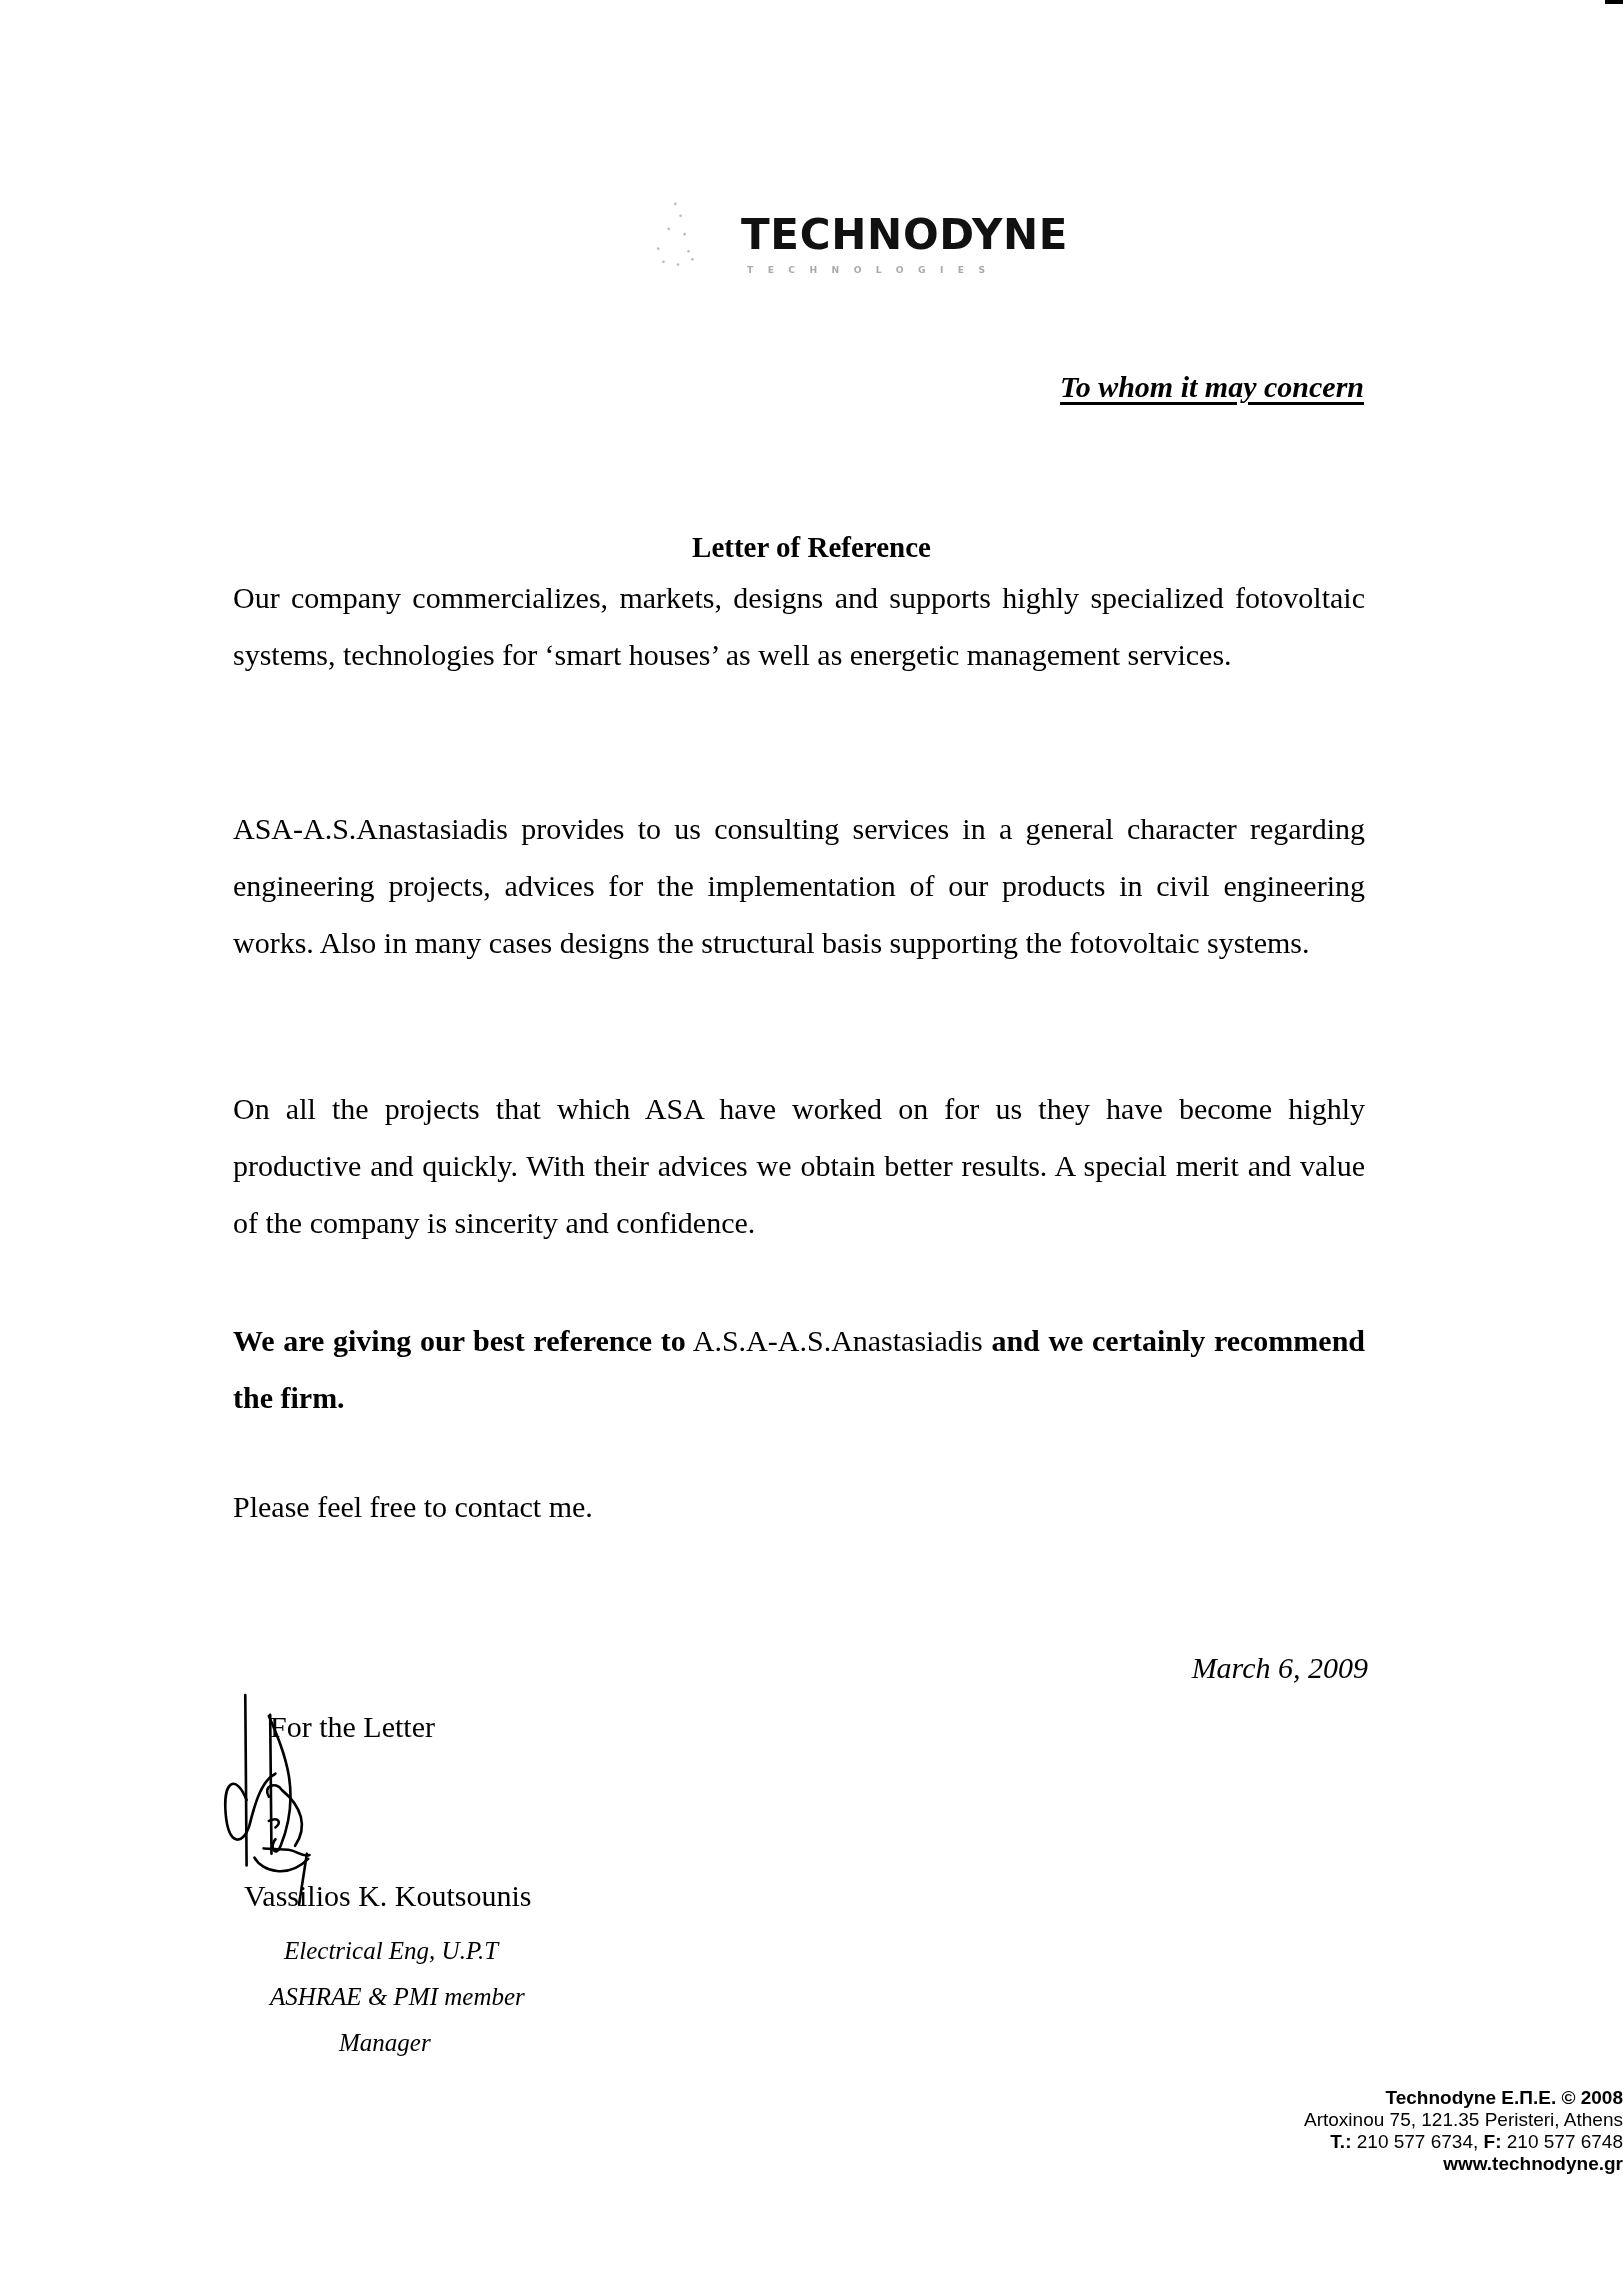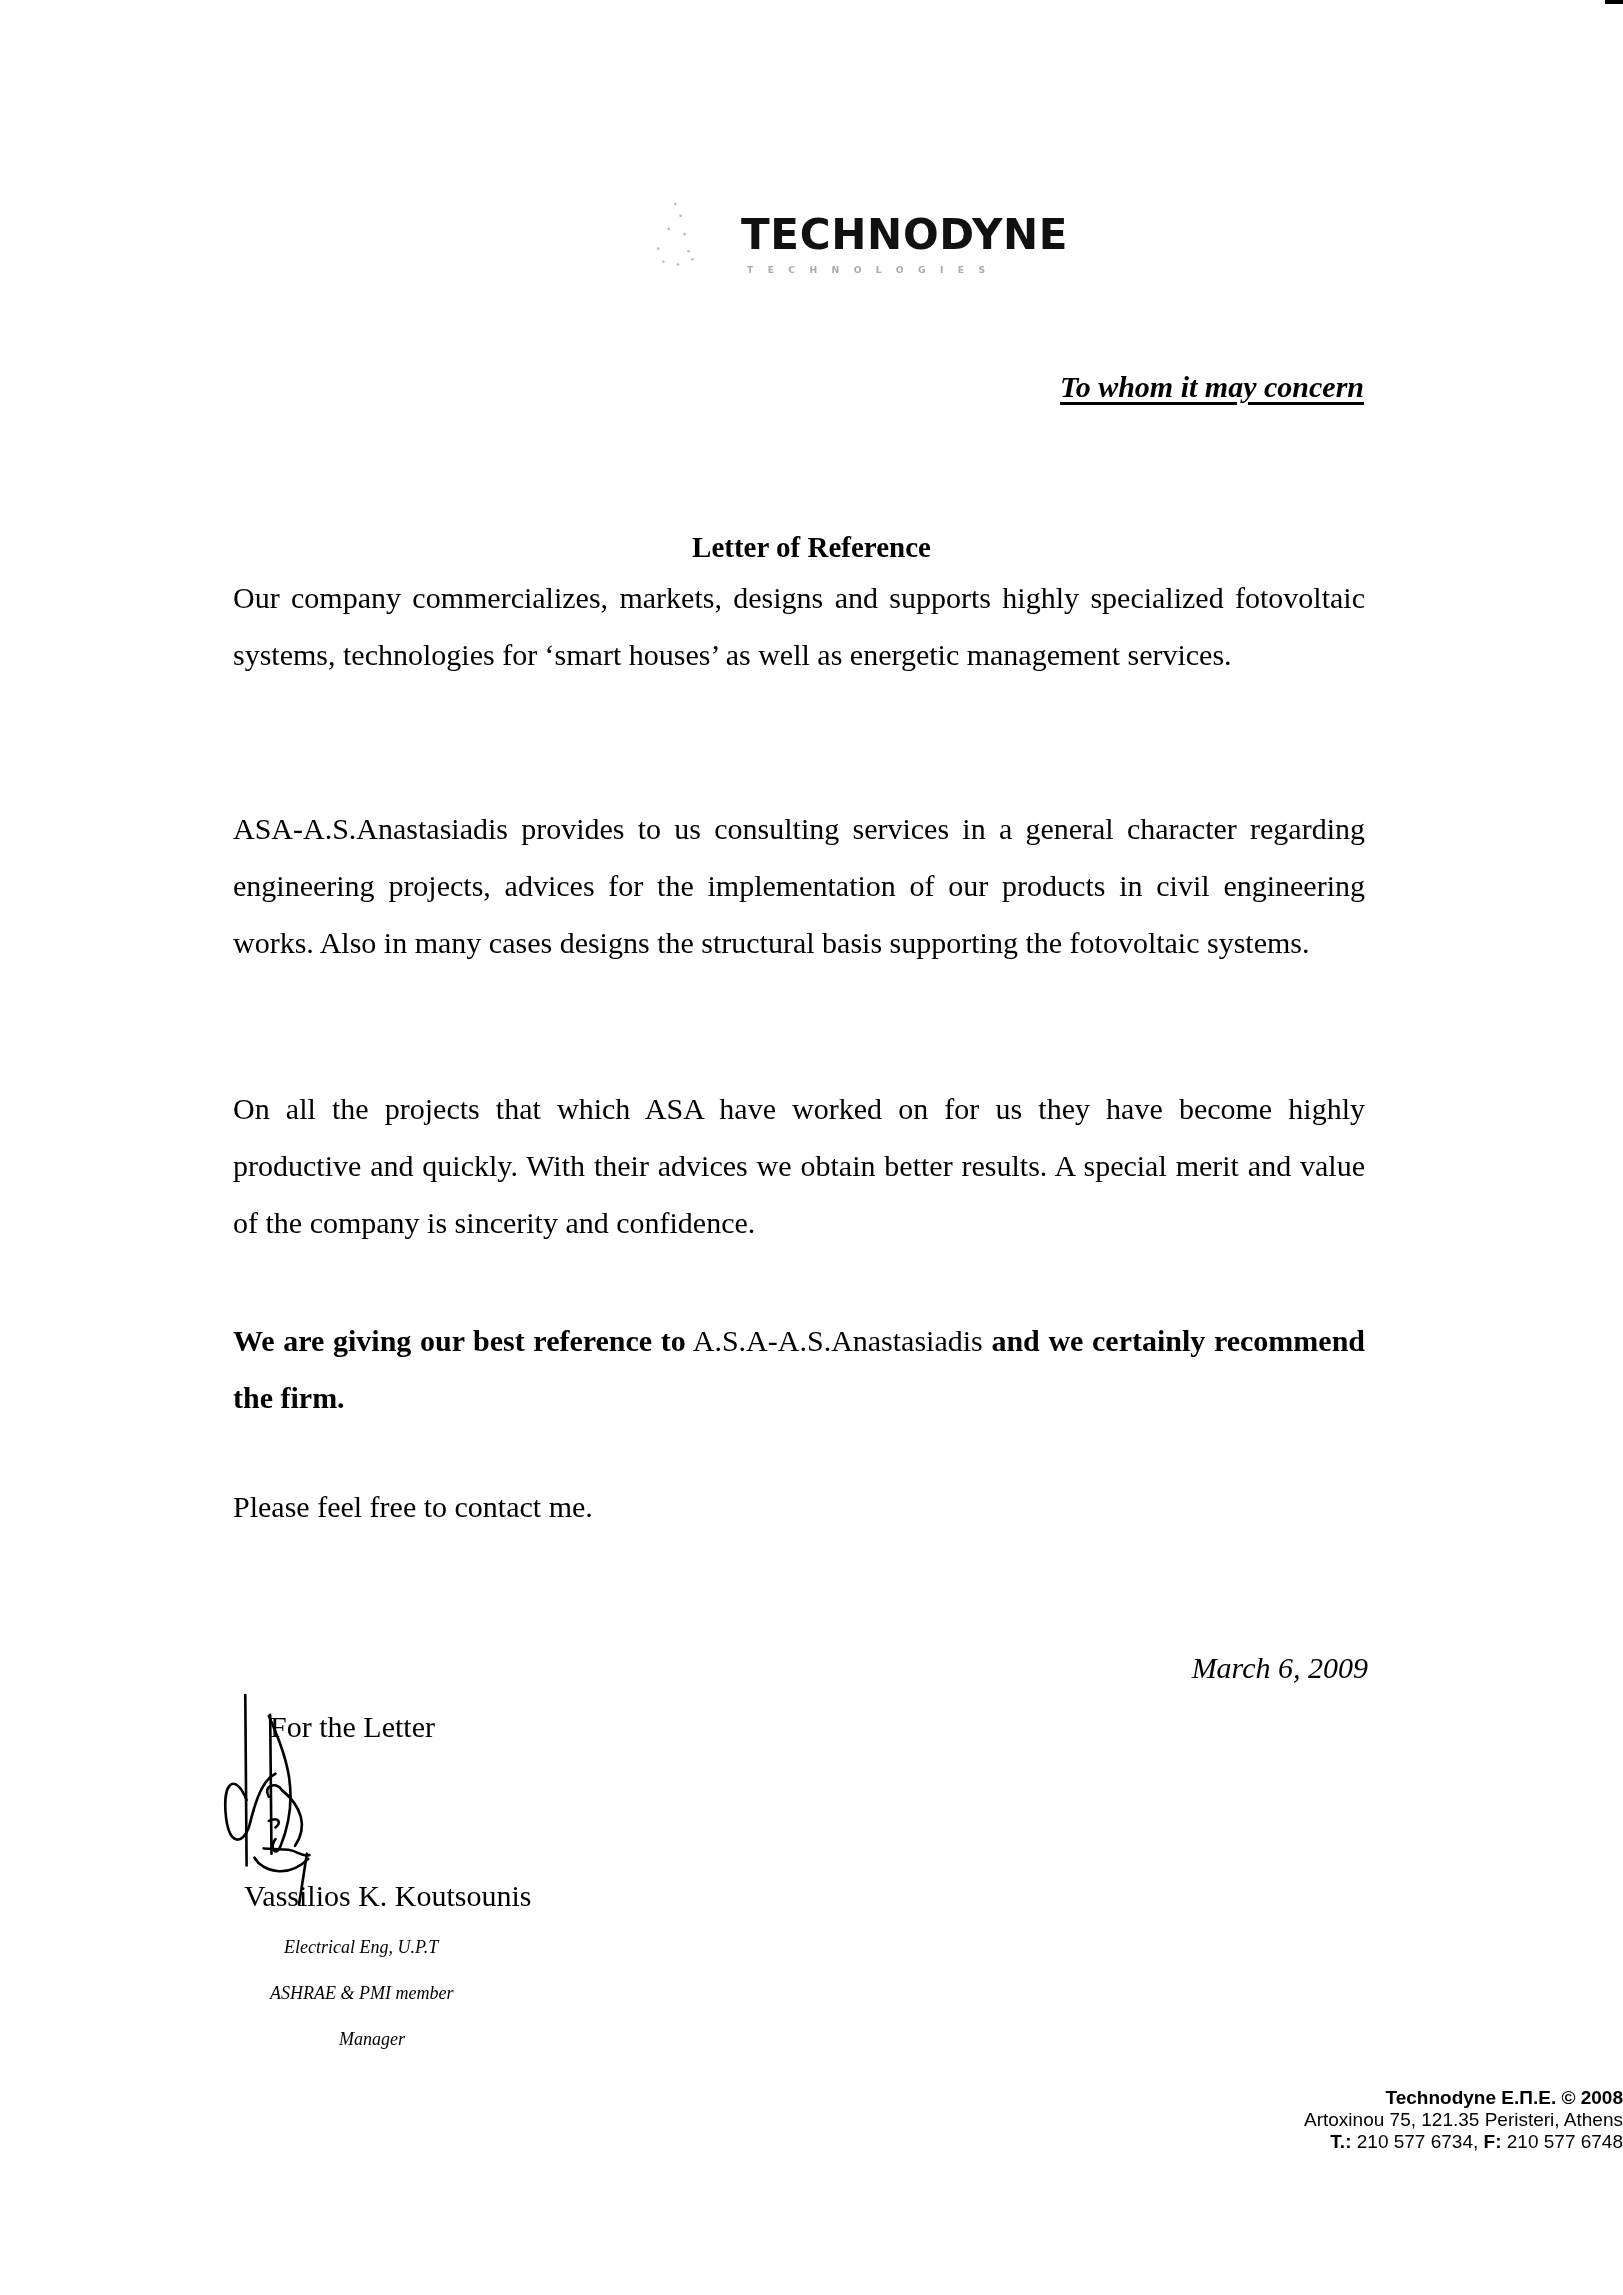--- a/index.html
+++ b/index.html
@@ -44,21 +44,21 @@
     .b { font-weight: bold; }
 
     .date {
       position: absolute; right: 255px; top: 1651px;
       font-size: 30px; font-style: italic;
     }
     .for-company { position: absolute; left: 270px; top: 1710px; font-size: 30px; }
     .signature { position: absolute; left: 223px; top: 1682px; width: 249px; height: 249px; }
     .signer-name { position: absolute; left: 244px; top: 1879px; font-size: 30px; }
     .signer-line {
-      position: absolute; font-size: 18px; font-style: italic;
+      position: absolute; font-size: 25px; font-style: italic;
     }
     .l1 { left: 284px; top: 1937px; }
     .l2 { left: 270px; top: 1983px; }
     .l3 { left: 339px; top: 2029px; }
 
     .footer {
       position: absolute; left: 0; right: 0; top: 2087px; text-align: right;
       font-family: "Liberation Sans", "DejaVu Sans", sans-serif;
       font-size: 19px; line-height: 22px;
     }
@@ -121,14 +121,15 @@
 <div class="signer-line l1">Electrical Eng, U.P.T</div>
 <div class="signer-line l2">ASHRAE &amp; PMI member</div>
 <div class="signer-line l3">Manager</div>
 
 <div class="footer">
   <div class="bold">Technodyne Ε.Π.Ε. © 2008</div>
   <div>Artoxinou 75, 121.35 Peristeri, Athens</div>
   <div>
     <span class="bold">T.:</span><span> 210 577 6734, </span><span class="bold">F:</span><span> 210 577 6748</span>
   </div>
+  <div class="bold">www.technodyne.gr</div>
 </div>
 
 
 </body></html>

